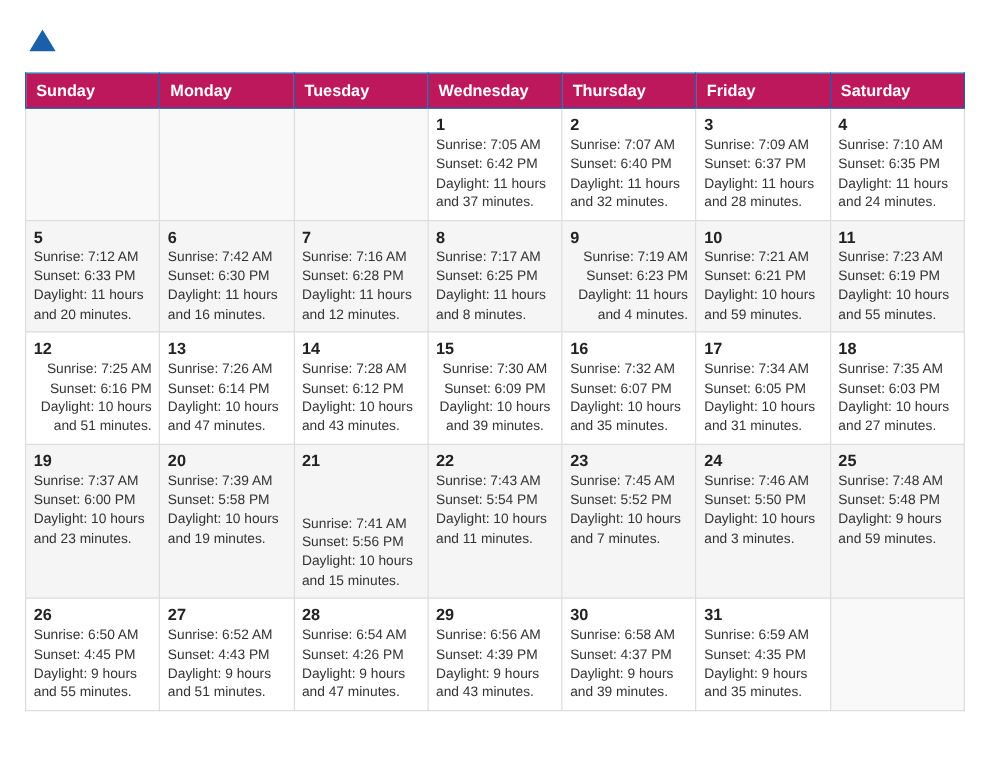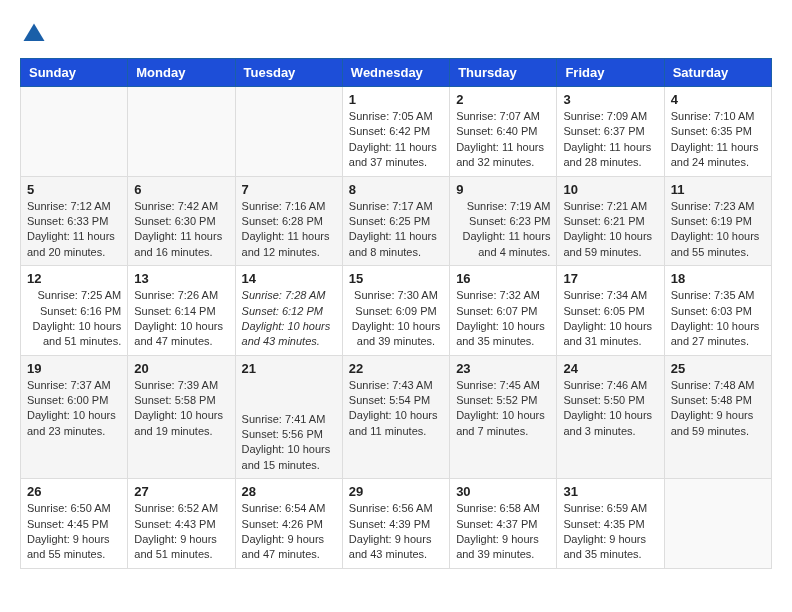--- a/index.html
+++ b/index.html
@@ -51,21 +51,21 @@
     .location-title {
       font-size: 16px;
       color: #333;
     }
     .calendar {
       width: 100%;
       border-collapse: collapse;
       border: 1px solid #ccc;
     }
     .calendar th {
-      background-color: #1d4ed8;
+      background-color: #be185d;
       color: #fff;
       text-align: left;
       padding: 6px 8px;
       font-size: 13px;
       border: 1px solid #1a5fa8;
     }
     .calendar td {
       vertical-align: top;
       padding: 5px 6px;
       font-size: 11px;
@@ -222,21 +222,21 @@
         </td>
         <td>
           <div class="day-number">13</div>
           <div class="day-info" style="white-space: pre-line;">Sunrise: 7:26 AM
 Sunset: 6:14 PM
 Daylight: 10 hours
 and 47 minutes.</div>
         </td>
         <td>
           <div class="day-number">14</div>
-          <div class="day-info" style="white-space: pre-line; font-style: italic;">Sunrise: 7:28 AM
+          <div class="day-info" style="white-space: pre-line;">Sunrise: 7:28 AM
 Sunset: 6:12 PM
 Daylight: 10 hours
 and 43 minutes.</div>
         </td>
         <td>
           <div class="day-number">15</div>
           <div class="day-info" style="white-space: pre-line; text-align: center;">Sunrise: 7:30 AM
 Sunset: 6:09 PM
 Daylight: 10 hours
 and 39 minutes.</div>

